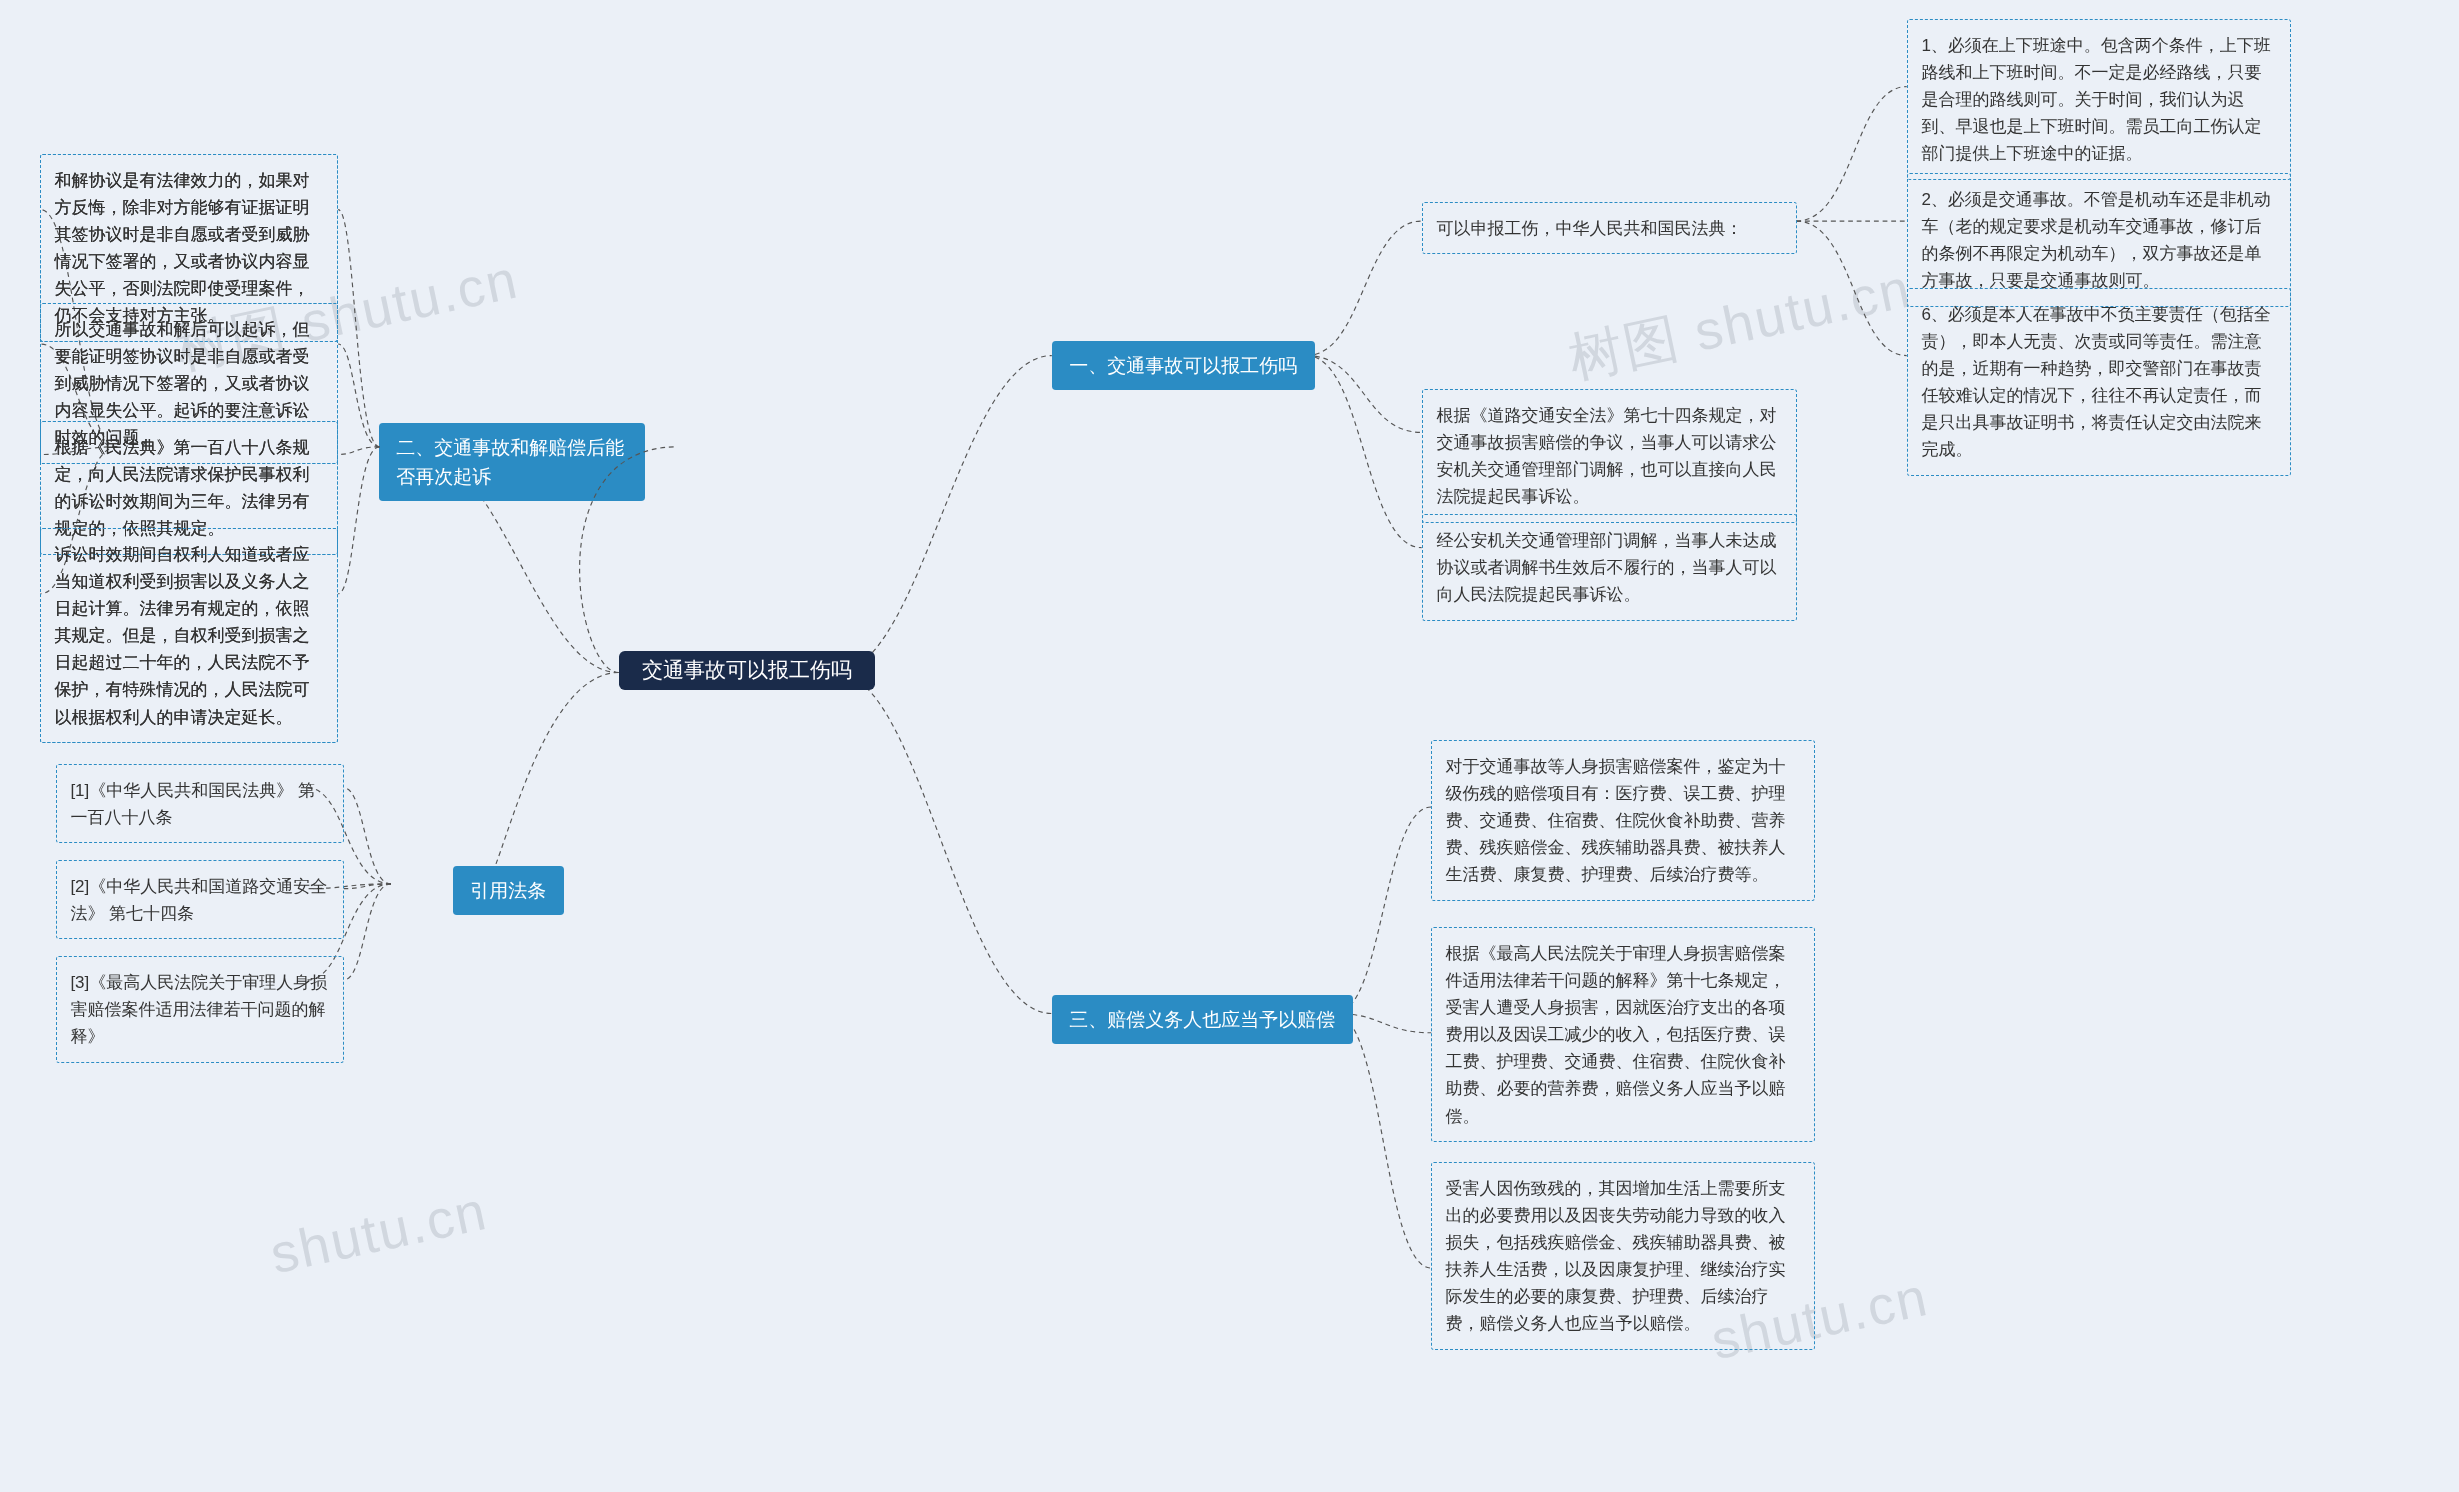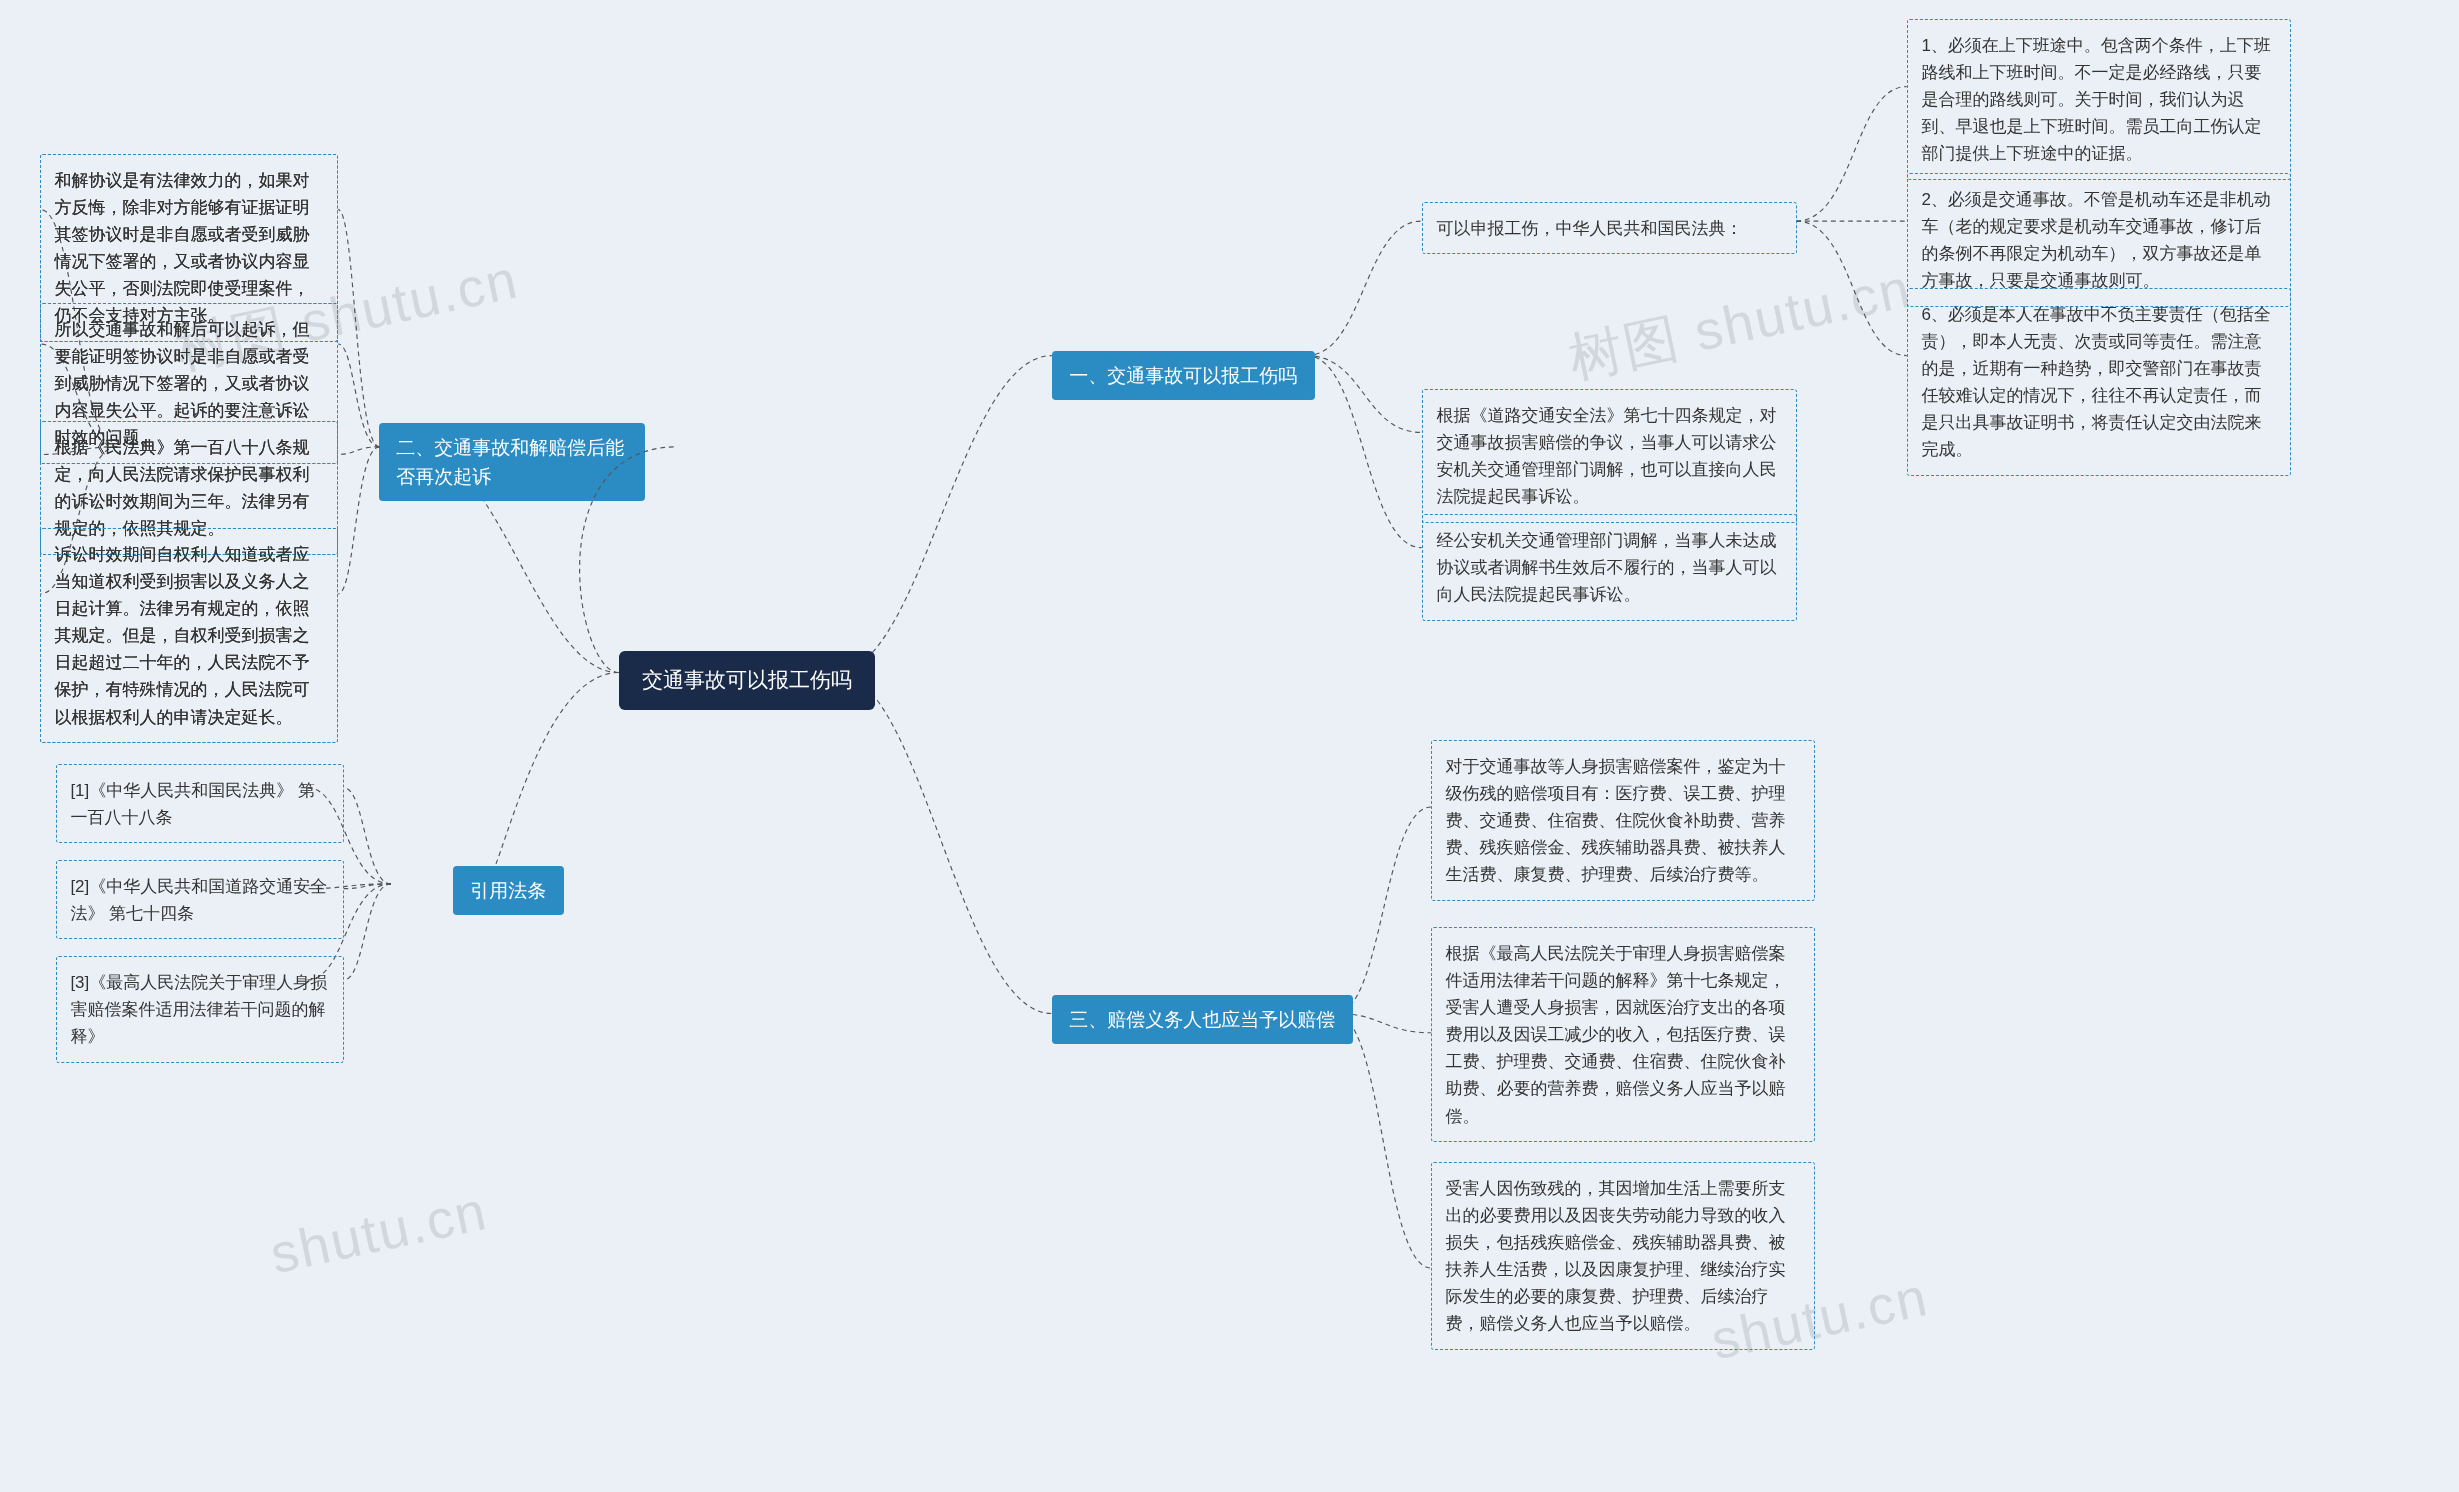--- a/index.html
+++ b/index.html
@@ -22,21 +22,21 @@
     letter-spacing: 1.9px;
   }
   .node {
     position: absolute;
     font-size: 17.3px;
     line-height: 1.55;
   }
   .center-node {
     background: #1a2b4a;
     color: #fff;
-    padding: 13px 23px;
+    padding: 3px 23px;
     border-radius: 5.8px;
     font-size: 21px;
     font-weight: 500;
   }
   .branch-node {
     background: #2b8cc4;
     color: #fff;
     padding: 9.6px 17.3px;
     border-radius: 3.8px;
     font-size: 19px;
@@ -99,21 +99,21 @@
   <path d="M 1390 1055 C 1440 1055, 1440 1075, 1490 1075"></path>
   <path d="M 1390 1055 C 1440 1055, 1440 1320, 1490 1320"></path>
 
   <path d="M 407 920 C 360 920, 360 820, 320 820"></path>
   <path d="M 407 920 C 360 920, 360 925, 320 925"></path>
   <path d="M 407 920 C 360 920, 360 1020, 320 1020"></path>
 </svg>
 
 <div class="node center-node" style="left:619px; top:651px;" data-name="center-node">交通事故可以报工伤吗</div>
 
-<div class="node branch-node" style="left:1052px; top:351px;" data-name="branch-node-1">一、交通事故可以报工伤吗</div>
+<div class="node branch-node" style="left:1052px; top:341px;" data-name="branch-node-1">一、交通事故可以报工伤吗</div>
 
 <div class="node leaf-node" style="left:1422px; top:202px; width:375px;" data-name="leaf-b1-c1">可以申报工伤，中华人民共和国民法典：</div>
 <div class="node leaf-node" style="left:1907px; top:19px; width:384px;" data-name="leaf-b1-c1-1">1、必须在上下班途中。包含两个条件，上下班路线和上下班时间。不一定是必经路线，只要是合理的路线则可。关于时间，我们认为迟到、早退也是上下班时间。需员工向工伤认定部门提供上下班途中的证据。</div>
 <div class="node leaf-node" style="left:1907px; top:173px; width:384px;" data-name="leaf-b1-c1-2">2、必须是交通事故。不管是机动车还是非机动车（老的规定要求是机动车交通事故，修订后的条例不再限定为机动车），双方事故还是单方事故，只要是交通事故则可。</div>
 <div class="node leaf-node" style="left:1907px; top:288px; width:384px;" data-name="leaf-b1-c1-3">6、必须是本人在事故中不负主要责任（包括全责），即本人无责、次责或同等责任。需注意的是，近期有一种趋势，即交警部门在事故责任较难认定的情况下，往往不再认定责任，而是只出具事故证明书，将责任认定交由法院来完成。</div>
 
 <div class="node leaf-node" style="left:1422px; top:389px; width:375px;" data-name="leaf-b1-c2">根据《道路交通安全法》第七十四条规定，对交通事故损害赔偿的争议，当事人可以请求公安机关交通管理部门调解，也可以直接向人民法院提起民事诉讼。</div>
 <div class="node leaf-node" style="left:1422px; top:514px; width:375px;" data-name="leaf-b1-c3">经公安机关交通管理部门调解，当事人未达成协议或者调解书生效后不履行的，当事人可以向人民法院提起民事诉讼。</div>
 
 <div class="node branch-node" style="left:117px; top:423px; width:266px;" data-name="branch-node-2">二、交通事故和解赔偿后能否再次起诉</div>

